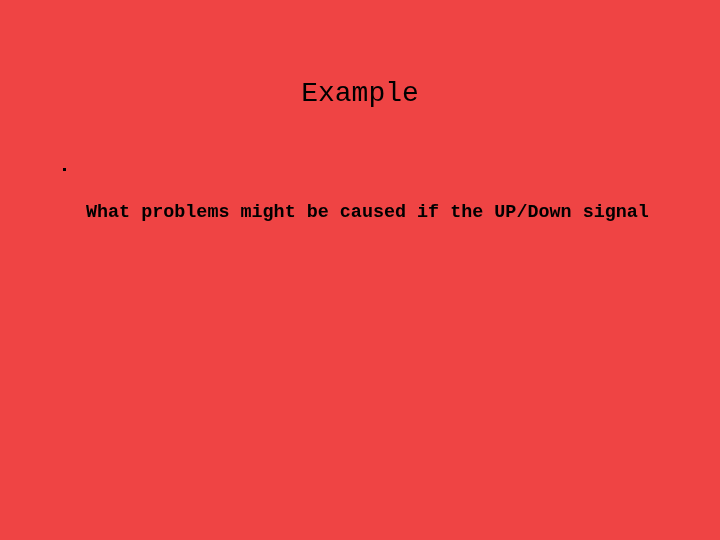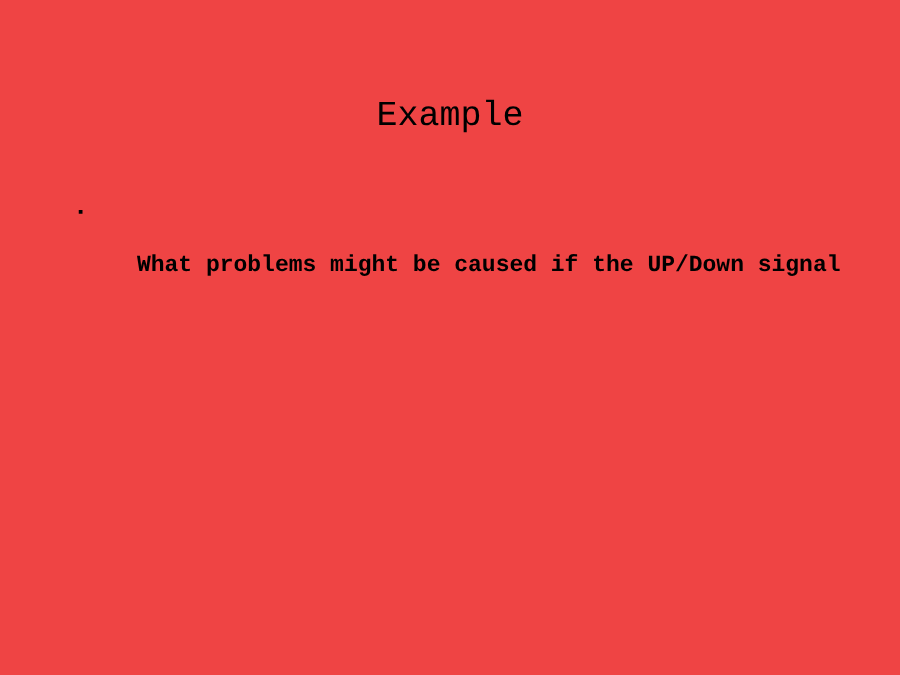--- a/index.html
+++ b/index.html
@@ -65,21 +65,20 @@
   }
 
   .bullet-text {
     display: block;
     font-family: "Liberation Mono", "DejaVu Sans Mono", monospace;
     font-size: 18.4px;
     font-weight: 700;
     line-height: 22px;
     color: #000000;
     white-space: pre;
-    text-align: center;
   }
 
   .bullet-text .line {
     display: block;
     white-space: pre;
   }
 </style>
 </head>
 <body>
 

